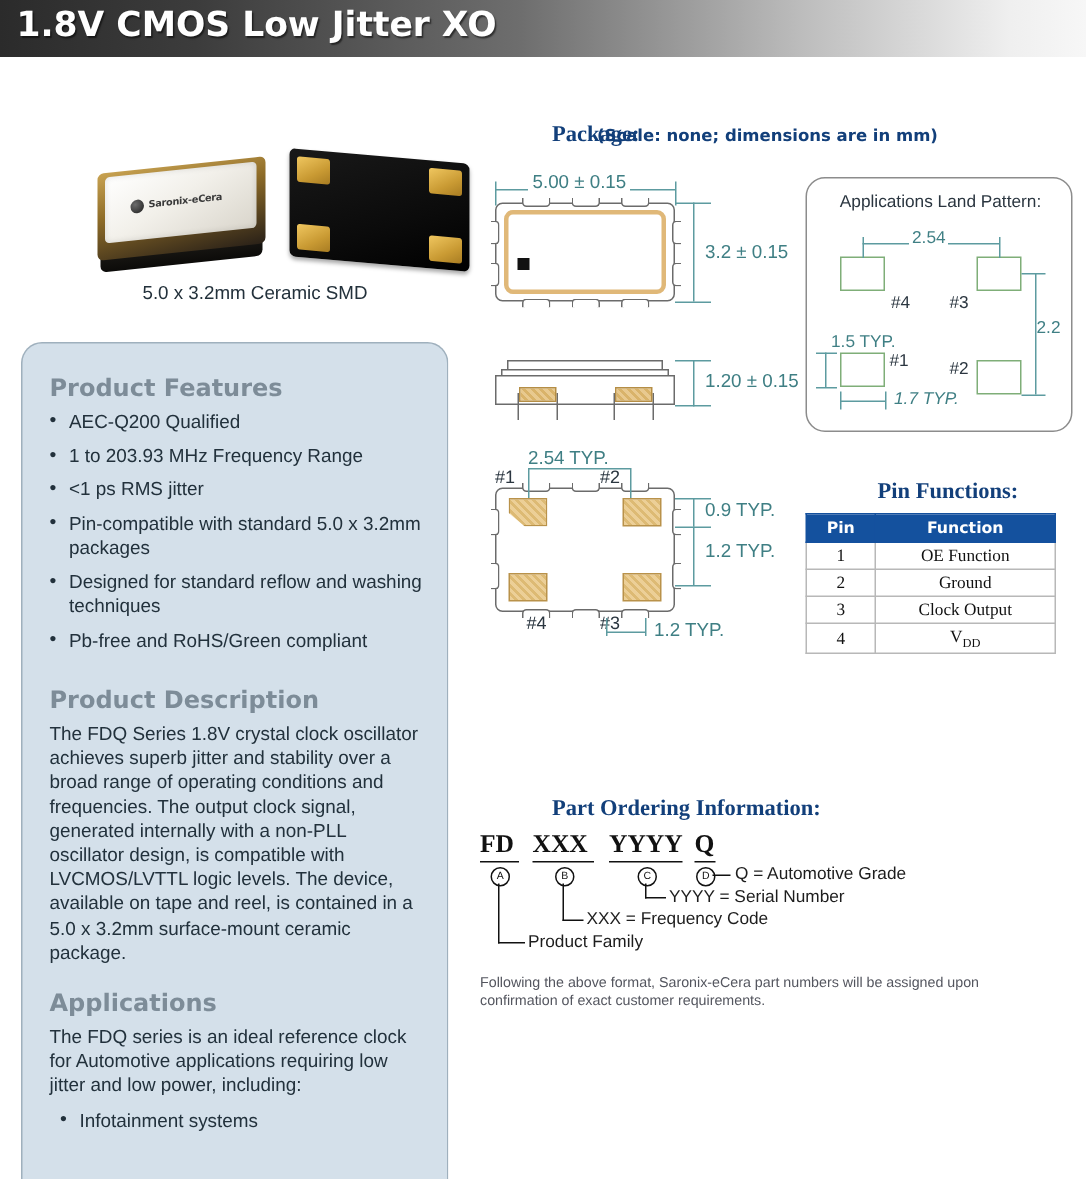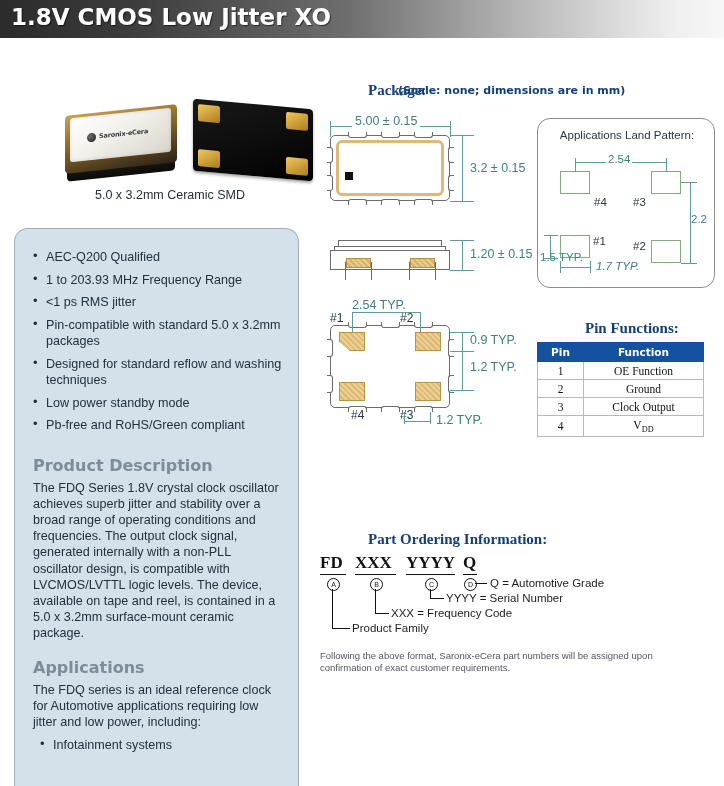--- a/index.html
+++ b/index.html
@@ -191,27 +191,27 @@
       <span class="pad p2"></span>
       <span class="pad p3"></span>
       <span class="pad p4"></span>
     </div>
   </div>
 </div>
 <div id="photo-caption">5.0 x 3.2mm Ceramic SMD</div>
 
 <div id="left-panel">
   <div id="left-inner">
+    <div class="panel-h">Product Features</div>
     <ul class="feat">
       <li>AEC-Q200 Qualified</li>
       <li>1 to 203.93 MHz Frequency Range</li>
       <li>&lt;1 ps RMS jitter</li>
       <li>Pin-compatible with standard 5.0 x 3.2mm packages</li>
       <li>Designed for standard reflow and washing techniques</li>
-      <li>Low power standby mode</li>
       <li>Pb-free and RoHS/Green compliant</li>
     </ul>
 
     <div class="sec-gap"></div>
     <div class="panel-h">Product Description</div>
     <p class="body">The FDQ Series 1.8V crystal clock oscillator achieves superb jitter and stability over a broad range of operating conditions and frequencies. The output clock signal, generated internally with a non-PLL oscillator design, is compatible with LVCMOS/LVTTL logic levels.  The device, available on tape and reel, is contained in a 5.0 x 3.2mm surface-mount ceramic package.</p>
 
     <div class="sec-gap"></div>
     <div class="panel-h">Applications</div>
     <p class="body">The FDQ series is an ideal reference clock for Automotive applications requiring low jitter and low power, including:</p>
@@ -325,21 +325,21 @@
   <div class="dimtext sm" style="left:68px;top:34px;background:#fff;padding:0 2px;">2.54</div>
 
   <div class="ln lnv" style="left:152px;top:63px;height:81px;"></div>
   <div class="ln lnh" style="left:143px;top:63px;width:16px;"></div>
   <div class="ln lnh" style="left:143px;top:144px;width:16px;"></div>
   <div class="dimtext sm" style="left:153px;top:94px;">2.2</div>
 
   <div class="ln lnv" style="left:12px;top:116px;height:23px;"></div>
   <div class="ln lnh" style="left:6px;top:116px;width:14px;"></div>
   <div class="ln lnh" style="left:6px;top:139px;width:14px;"></div>
-  <div class="dimtext sm" style="left:2px;top:103px;margin-top:29px;">1.5  TYP.</div>
+  <div class="dimtext sm" style="left:16px;top:103px;">1.5  TYP.</div>
 
   <div class="ln lnh" style="left:22px;top:148px;width:30px;"></div>
   <div class="ln lnv" style="left:22px;top:142px;height:12px;"></div>
   <div class="ln lnv" style="left:52px;top:142px;height:12px;"></div>
   <div class="dimtext sm" style="left:58px;top:141px;font-style:italic;">1.7  TYP.</div>
 </div>
 
 <div id="pf-title" class="hdr-serif">Pin Functions:</div>
 <table id="pftable">
   <tbody>

